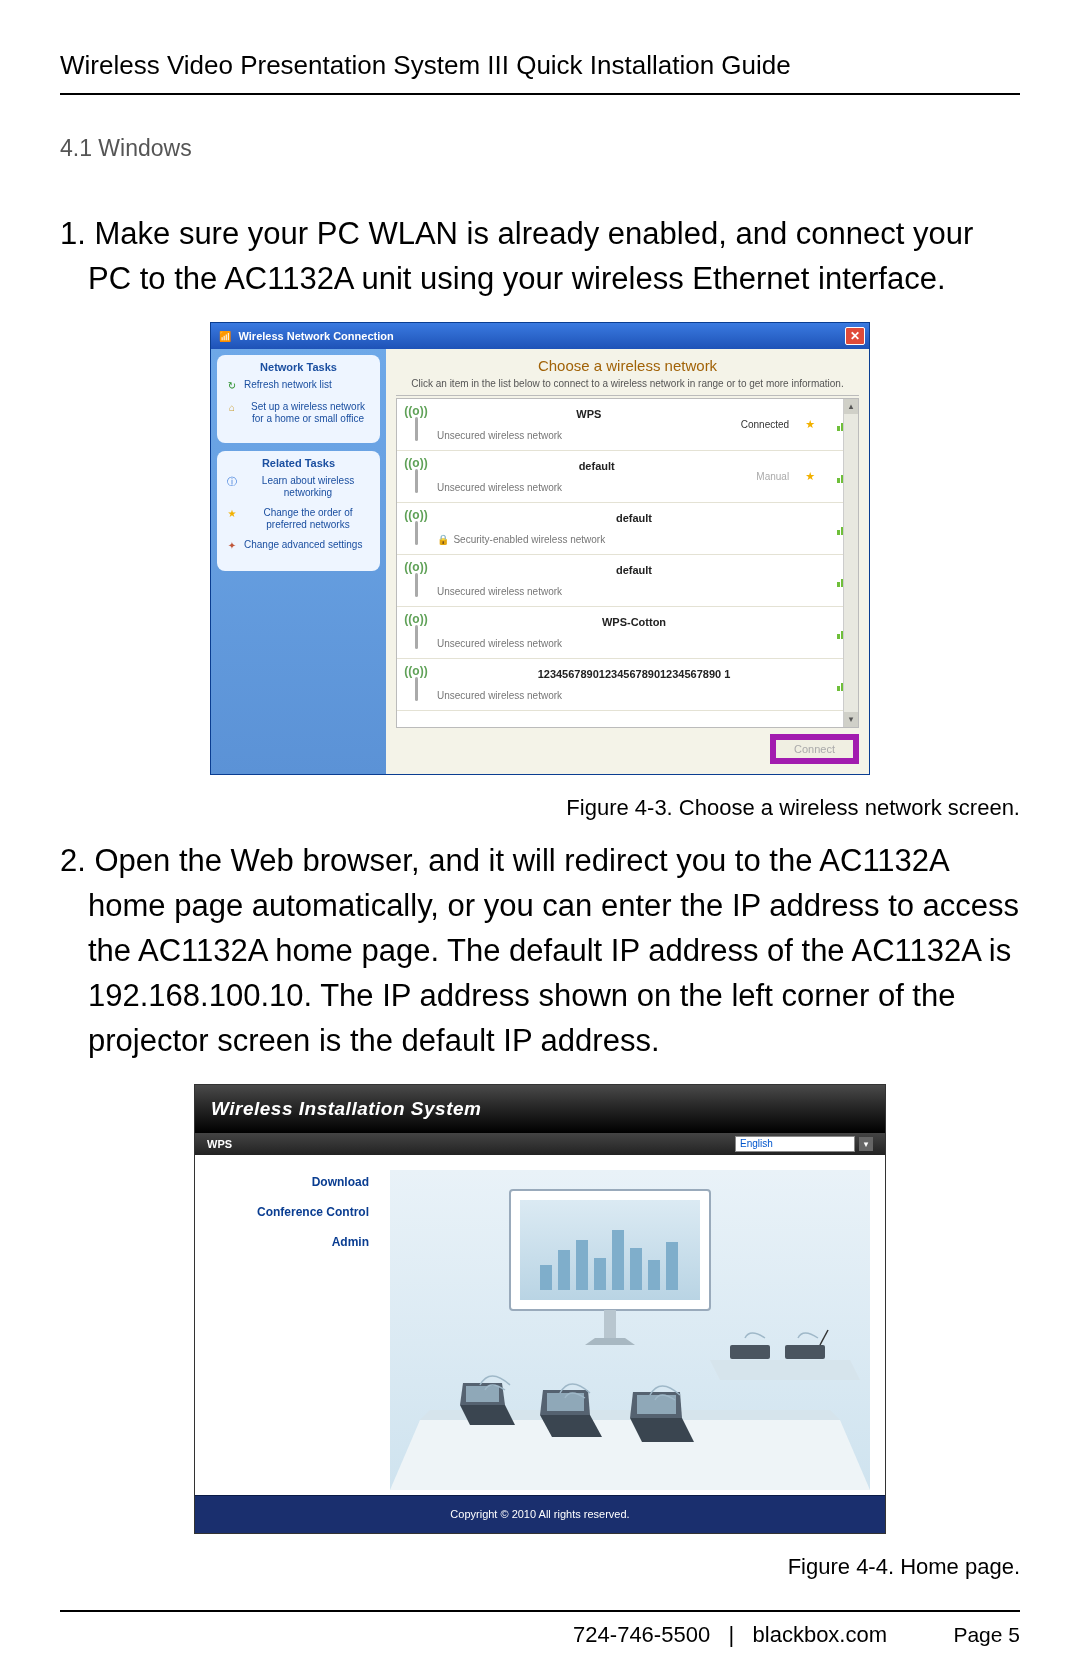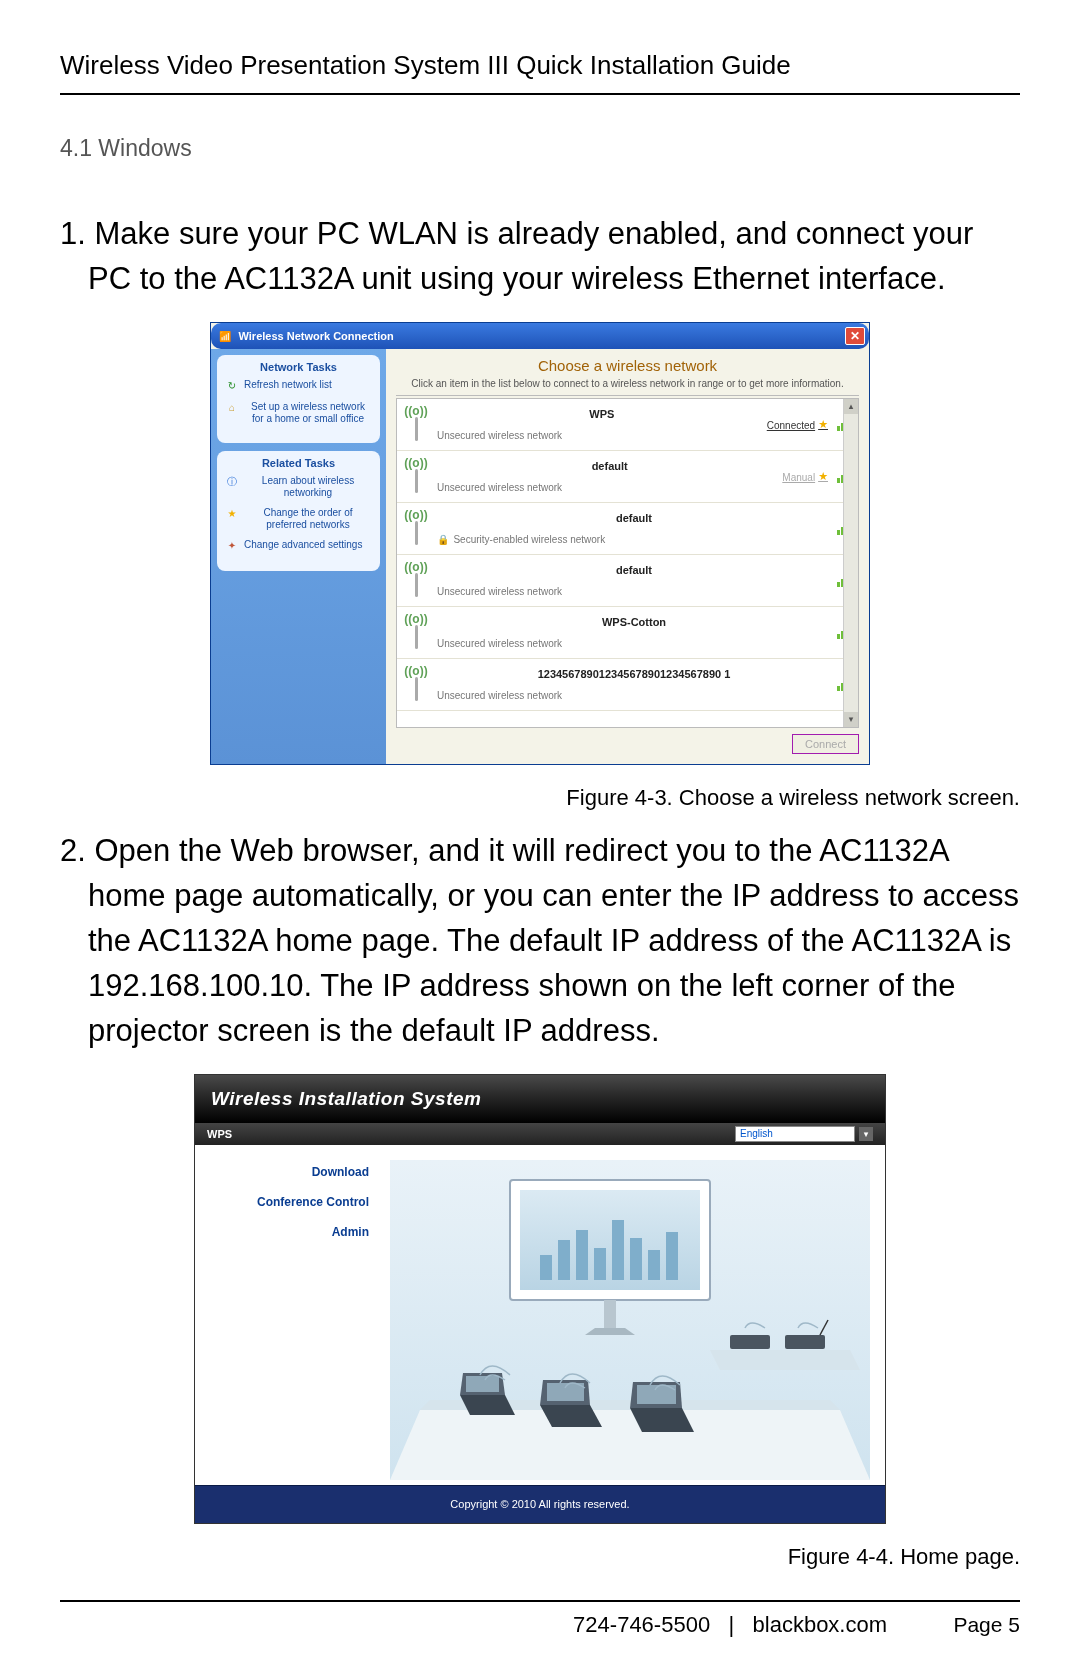--- a/index.html
+++ b/index.html
@@ -50,21 +50,20 @@
   }
   .xp-titlebar {
     height: 26px;
     background: linear-gradient(to bottom,#3a7ae0,#1e52b7);
     color: #fff;
     display: flex;
     align-items: center;
     justify-content: space-between;
     padding: 0 4px 0 8px;
     font-weight: bold;
-    border-radius: 10px;
   }
   .xp-close {
     width: 20px; height: 18px;
     background: #e04b3a;
     border: 1px solid #fff;
     color: #fff;
     text-align: center;
     line-height: 16px;
     font-size: 12px;
     border-radius: 2px;
@@ -103,35 +102,35 @@
     width: 26px; height: 38px; margin-right: 8px; flex-shrink:0;
     display:flex; flex-direction:column; align-items:center; justify-content:flex-start;
   }
   .net-radio-waves { color: #5fa157; font-size: 12px; font-weight:bold; line-height:1;}
   .net-radio-ant {
     width: 3px; height: 24px; background: #aaa; border-radius: 2px; margin-top:0px;
   }
   .net-info { flex: 1; }
   .net-ssid { font-size: 11px; font-weight: bold; color: #222; }
   .net-desc { font-size: 10px; color: #777; margin-top: 10px; display:flex; align-items:center; gap:4px;}
-  .net-status { font-size: 10px; color: #333; display:flex; align-items:flex-end; gap:3px;text-decoration:underline;}
+  .net-status { font-size: 10px; color: #333; display:flex; align-items:center; gap:16px;}
   .net-status.manual { color:#aaa; }
   .signal-bars { display: inline-flex; align-items: flex-end; gap: 1px; margin-left:6px;}
   .signal-bars span { width: 3px; background: #6fbf3a; }
   .signal-bars .b1{height:5px}.signal-bars .b2{height:8px}.signal-bars .b3{height:11px}.signal-bars .b4{height:14px}
   .signal-bars.weak .b3,.signal-bars.weak .b4{background:#d7e5cf;}
   .star { color:#f2b100; font-size:11px;}
   .lock { color:#caa43a; font-size:10px;}
   .net-scroll { position:absolute; right:0; top:0; width:15px; height:100%; background:#e8e8e0; border-left:1px solid #ccc;}
   .net-scroll-up,.net-scroll-dn{height:15px;background:#d0d0c8;text-align:center;font-size:9px;color:#555;line-height:15px;}
   .net-scroll-dn{position:absolute;bottom:0;width:100%}
   .connect-btn {
     float: right; margin-top: 6px;
-    background: #f0efe2; border: 1px solid #a21caf;
-    color: #aaa; padding: 3px 12px; font-size: 11px;
+    background: #f0efe2; border: 6px solid #a21caf;
+    color: #aaa; padding: 3px 18px; font-size: 11px;
   }
 
   
   .homepage {
     width: 692px; margin: 0 auto; background:#fff;
     border: 1px solid #333;
   }
   .hp-header {
     height: 48px;
     background: linear-gradient(to bottom,#4a4a4a 0%,#2b2b2b 40%,#000 100%);

